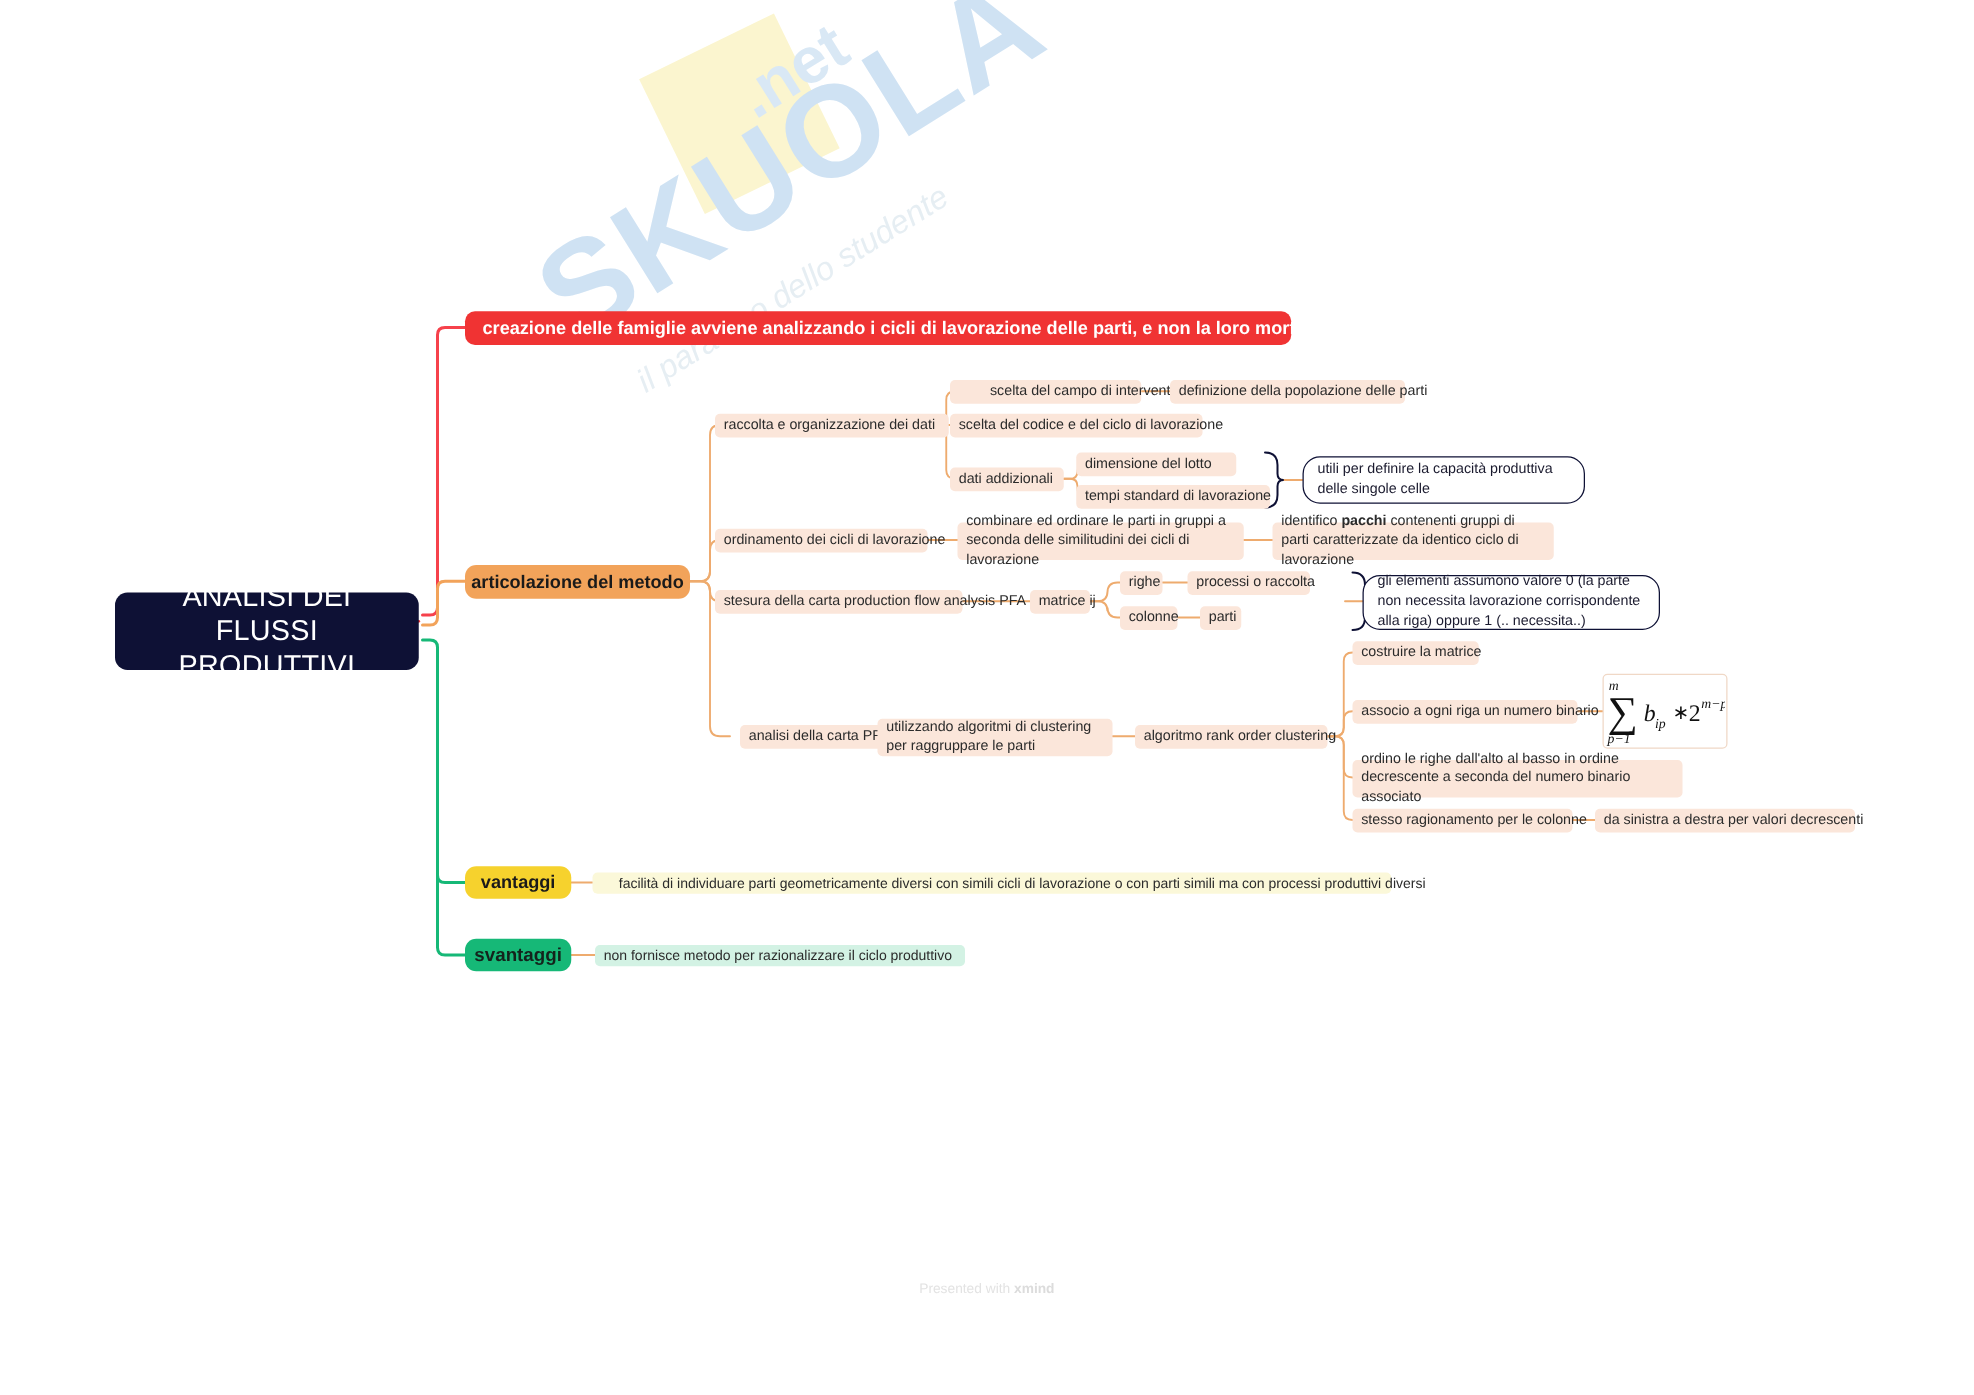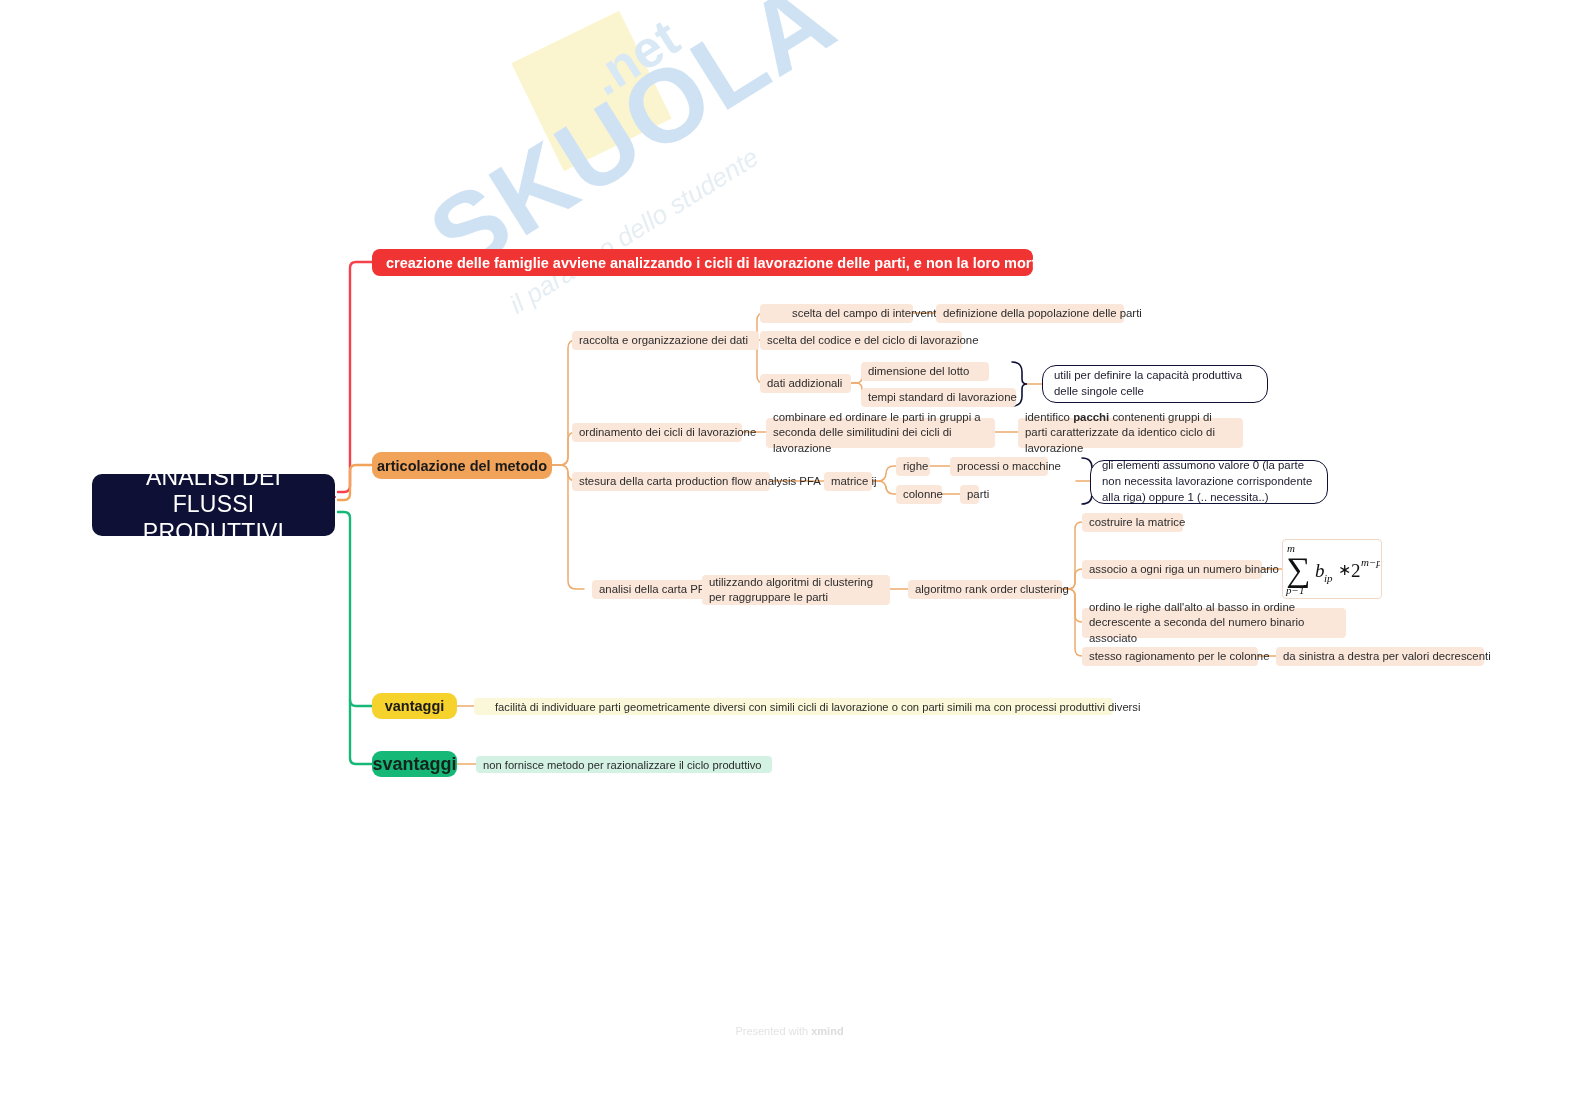--- a/index.html
+++ b/index.html
@@ -129,21 +129,21 @@
     display: flex;
     align-items: center;
     justify-content: center;
     white-space: nowrap;
   }
 
   .main-green {
     background: #16b877;
     color: #14231c;
     border-radius: 9px;
-    font-size: 18px;
+    font-size: 15px;
     font-weight: 700;
     display: flex;
     align-items: center;
     justify-content: center;
     white-space: nowrap;
   }
 
   .leaf {
     background: #fbe6da;
     color: #2b2b2b;
@@ -358,26 +358,26 @@
 <div class="node leaf" style="left:572px; top:472px; width:198px; height:19px;">
   <span class="nowrap">stesura della carta production flow analysis PFA</span>
 </div>
 <div class="node leaf" style="left:824px; top:472px; width:48px; height:19px;">
   <span class="nowrap">matrice ij</span>
 </div>
 <div class="node leaf" style="left:896px; top:457px; width:34px; height:19px;">
   <span class="nowrap">righe</span>
 </div>
 <div class="node leaf" style="left:950px; top:457px; width:98px; height:19px;">
-  <span class="nowrap">processi o macchine</span>
+  <span class="nowrap">processi o raccolta</span>
 </div>
 <div class="node leaf" style="left:896px; top:485px; width:46px; height:19px;">
   <span class="nowrap">colonne</span>
 </div>
-<div class="node leaf" style="left:960px; top:485px; width:19px; height:19px;">
+<div class="node leaf" style="left:960px; top:485px; width:33px; height:19px;">
   <span class="nowrap">parti</span>
 </div>
 <div class="node callout" style="left:1090px; top:460px; width:238px; height:44px;">
   <span>gli elementi assumono valore 0 (la parte non necessita lavorazione corrispondente alla riga) oppure 1 (.. necessita..)</span>
 </div>
 
 <div class="node leaf" style="left:572px; top:580px; width:116px; height:19px;margin-left:20px;">
   <span class="nowrap">analisi della carta PFA</span>
 </div>
 <div class="node leaf" style="left:702px; top:575px; width:188px; height:30px;">

